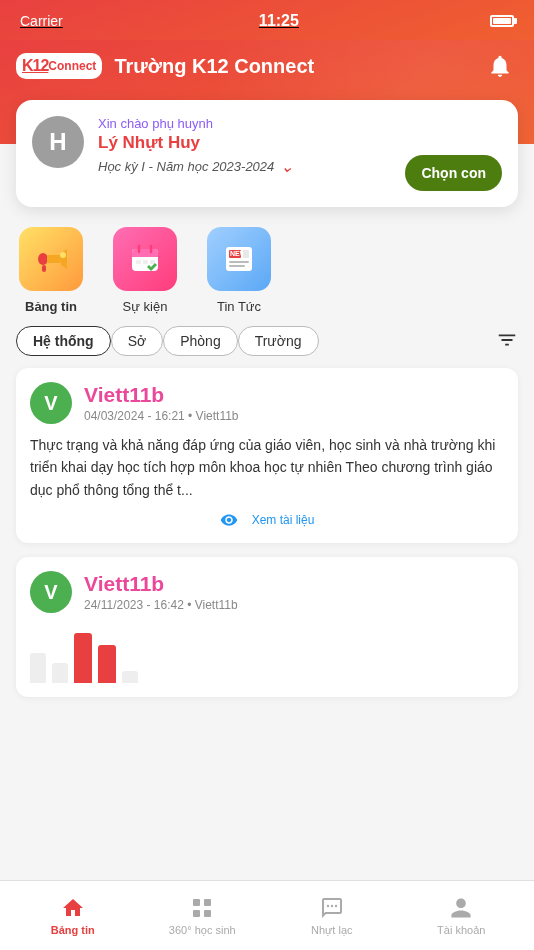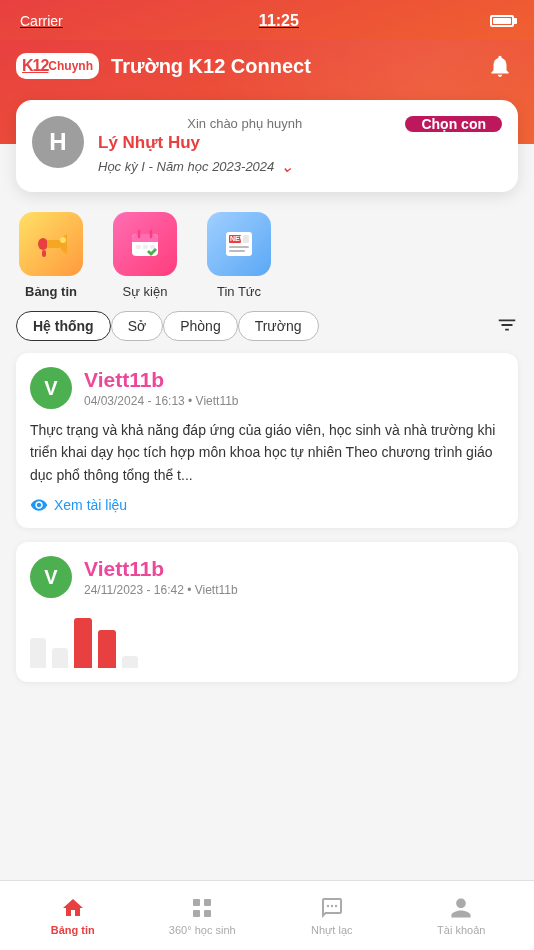--- a/index.html
+++ b/index.html
@@ -130,53 +130,53 @@
       display: flex;
       align-items: center;
       justify-content: center;
       flex-shrink: 0;
     }
     .user-info {
       flex: 1;
     }
     .user-greeting {
       font-size: 13px;
-      color: #737373;
+      color: #8b5cf6;
       margin-bottom: 2px;
-      text-align: center;
     }
     .user-name {
       font-size: 17px;
       font-weight: 700;
       color: #e84040;
       margin-bottom: 4px;
     }
     .user-semester {
       font-size: 13px;
       color: #555;
       font-style: italic;
       display: flex;
       align-items: center;
       gap: 6px;
     }
     .chevron-down {
       color: #e84040;
       font-size: 16px;
     }
     .chon-con-btn {
-      background: #be185d;
+      background: #4d7c0f;
       color: #fff;
       border: none;
       border-radius: 20px;
-      padding: 0 16px;
+      padding: 10px 16px;
       font-size: 14px;
       font-weight: 600;
       cursor: pointer;
       white-space: nowrap;
       align-self: flex-start;
+      margin-top: 39px;
     }
 
     
     .menu-section {
       padding: 20px 16px 8px;
       display: flex;
       gap: 24px;
       align-items: flex-start;
     }
     .menu-item {
@@ -287,25 +287,26 @@
       margin-top: 2px;
     }
     .feed-body {
       font-size: 14px;
       color: #333;
       line-height: 1.6;
       margin-bottom: 10px;
     }
     .feed-link {
       color: #2196F3;
-      font-size: 14px;
-      display: flex;
-      align-items: center;
-      gap: 6px;
+      font-size: 12px;
+      display: flex;
+      align-items: center;
+      gap: 14px;
       cursor: pointer;
+      justify-content: center;
     }
     .feed-chart {
       display: flex;
       align-items: flex-end;
       gap: 6px;
       height: 60px;
       margin-top: 10px;
     }
     .chart-bar {
       width: 16px;
@@ -386,21 +387,21 @@
     </div>
   </div>
 </div>
 
 <div class="header">
   <div class="header-bg-pattern"></div>
   <div class="logo-area">
     <div class="k12-logo">
       <span class="k12-text">K12</span>
       <span style="font-size:12px;font-weight:900;color:#e84040;">C</span>
-        <span style="font-size:12px;font-weight:900;color:#e84040;">huynh</span>
+        <span style="font-size:12px;font-weight:900;color:#e84040;">onnect</span>
     </div>
   </div>
   <div class="header-title">Trường K12 Connect</div>
   <div class="bell-icon">
     <svg width="26" height="26" viewBox="0 0 24 24" fill="white">
       <path d="M12 22c1.1 0 2-.9 2-2h-4c0 1.1.9 2 2 2zm6-6v-5c0-3.07-1.64-5.64-4.5-6.32V4c0-.83-.67-1.5-1.5-1.5s-1.5.67-1.5 1.5v.68C7.63 5.36 6 7.92 6 11v5l-2 2v1h16v-1l-2-2z"></path>
     </svg>
   </div>
 </div>
 
@@ -476,21 +477,21 @@
     </div>
   </div>
 
   <div class="feed">
 
     <div class="feed-item">
       <div class="feed-header">
         <div class="feed-avatar">V</div>
         <div class="feed-meta">
           <div class="feed-author">Viett11b</div>
-          <div class="feed-time">04/03/2024 - 16:13 • Viett11b</div>
+          <div class="feed-time">04/03/2024 - 16:21 • Viett11b</div>
         </div>
       </div>
       <div class="feed-body">Thực trạng và khả năng đáp ứng của giáo viên, học sinh và nhà trường khi triển khai dạy học tích hợp môn khoa học tự nhiên
 Theo chương trình giáo dục phổ thông tổng thể t...</div>
       <div class="feed-link">
         <svg width="18" height="18" viewBox="0 0 24 24" fill="#2196F3">
           <path d="M12 4.5C7 4.5 2.73 7.61 1 12c1.73 4.39 6 7.5 11 7.5s9.27-3.11 11-7.5c-1.73-4.39-6-7.5-11-7.5zM12 17c-2.76 0-5-2.24-5-5s2.24-5 5-5 5 2.24 5 5-2.24 5-5 5zm0-8c-1.66 0-3 1.34-3 3s1.34 3 3 3 3-1.34 3-3-1.34-3-3-3z"></path>
         </svg>
         <span>Xem tài liệu</span>
       </div>

